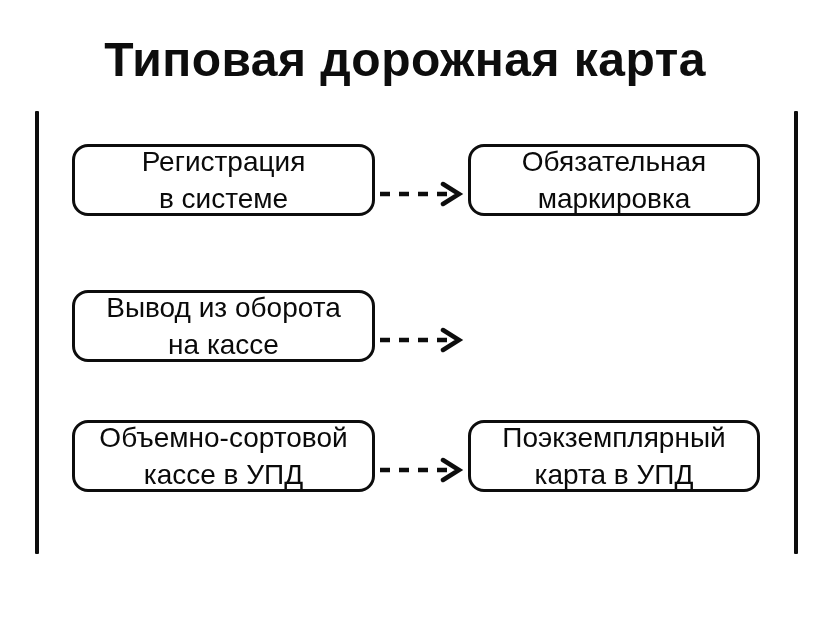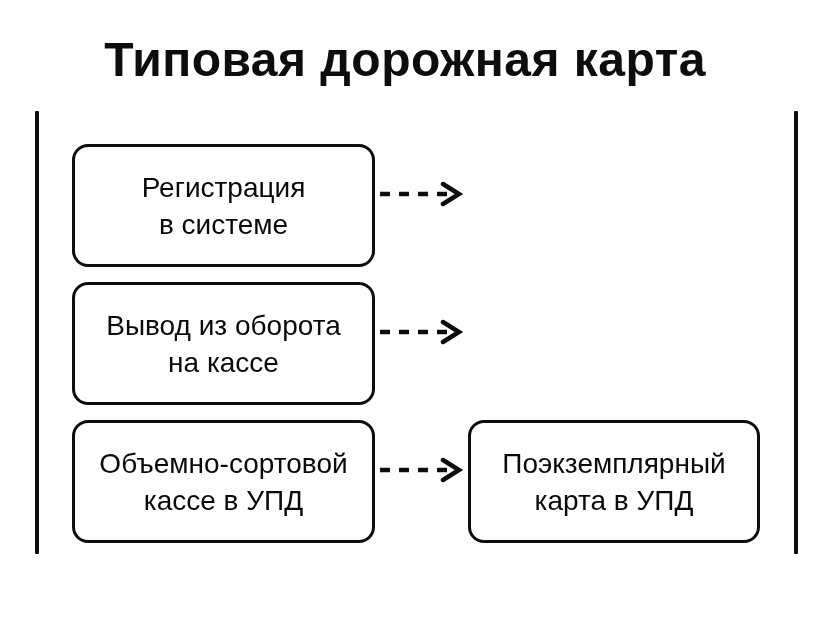--- a/index.html
+++ b/index.html
@@ -37,27 +37,27 @@
   .vrule.left  { left: 35px; }
   .vrule.right { left: 794px; }
 
   .row {
     position: absolute;
     left: 0;
     width: 835px;
     height: 99px;
   }
   .row.r0 { top: 144px; }
-  .row.r1 { top: 282px; }
+  .row.r1 { top: 290px; }
   .row.r2 { top: 420px; }
 
   .step-box {
     position: absolute;
     top: 0;
-    height: 123px;
+    height: 72px;
     border: 3.5px solid #0d0d0d;
     border-radius: 16px;
     background: #ffffff;
     display: flex;
     align-items: center;
     justify-content: center;
     text-align: center;
     font-size: 28px;
     line-height: 37px;
     font-weight: 400;
@@ -86,20 +86,22 @@
 
 <div class="row r0">
   <div class="step-box from">Регистрация
 в системе</div>
   <div class="arrow-wrap">
     <svg width="89" height="26" viewBox="0 0 89 26">
       <line x1="3" y1="13" x2="72" y2="13" stroke="#0d0d0d" stroke-width="4.5" stroke-dasharray="10 9"></line>
       <path d="M66 3 L82 13 L66 23" fill="none" stroke="#0d0d0d" stroke-width="4.5" stroke-linecap="round" stroke-linejoin="miter"></path>
     </svg>
   </div>
+  <div class="step-box to">Обязательная
+маркировка</div>
 </div>
 
 <div class="row r1">
   <div class="step-box from">Вывод из оборота
 на кассе</div>
   <div class="arrow-wrap">
     <svg width="89" height="26" viewBox="0 0 89 26">
       <line x1="3" y1="13" x2="72" y2="13" stroke="#0d0d0d" stroke-width="4.5" stroke-dasharray="10 9"></line>
       <path d="M66 3 L82 13 L66 23" fill="none" stroke="#0d0d0d" stroke-width="4.5" stroke-linecap="round" stroke-linejoin="miter"></path>
     </svg>

